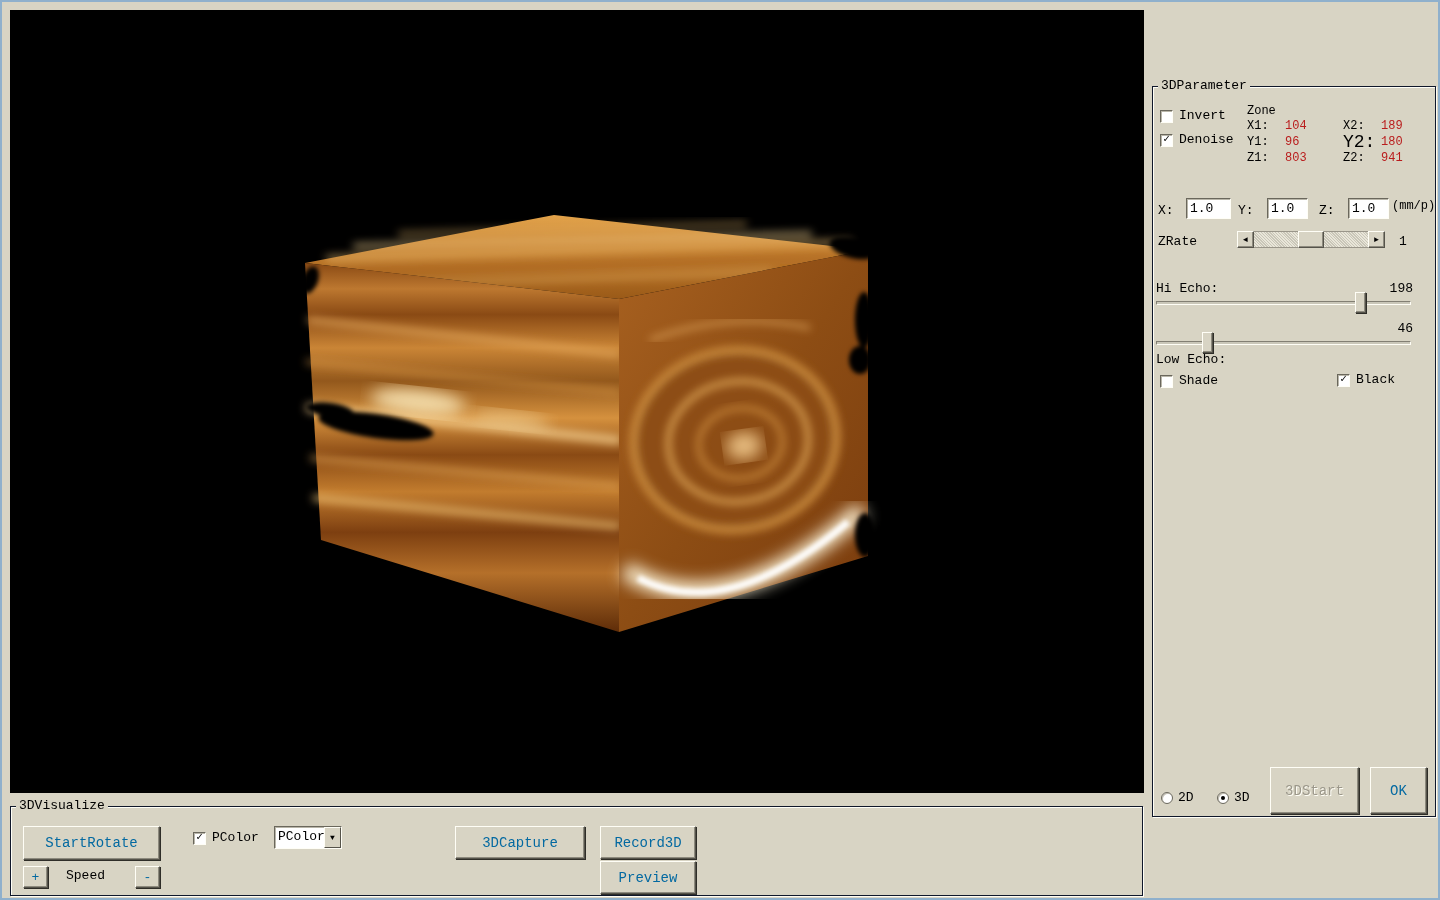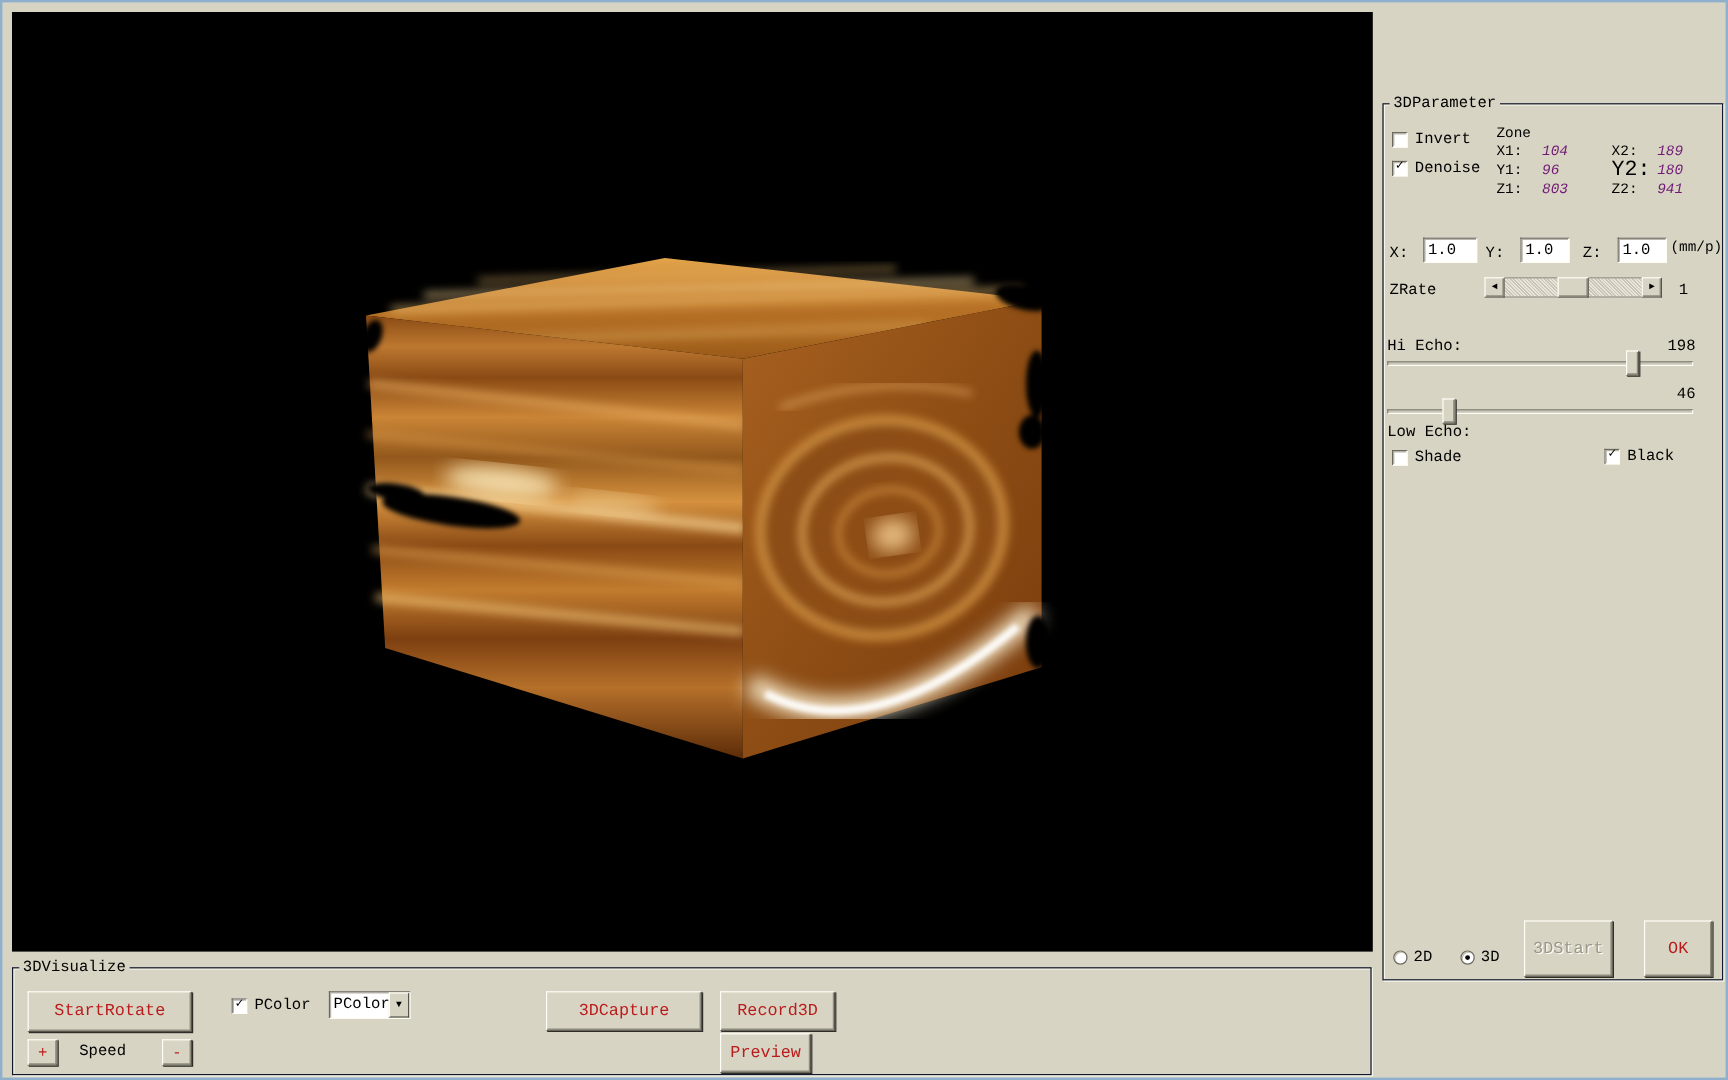--- a/index.html
+++ b/index.html
@@ -24,21 +24,21 @@
     position:absolute;
     border:1px solid #0f172a;
     box-shadow:1px 1px 0 #fffef6, inset 1px 1px 0 #fffef6;
   }
   .gb-title {
     position:absolute; top:-9px; left:5px;
     background:#d8d4c4; padding:0 3px; font-size:13px; white-space:nowrap;
   }
   .btn {
     position:absolute; display:flex; align-items:center; justify-content:center;
-    background:#d8d4c4; font-family:inherit; font-size:14px; color:#b91c1c;
+    background:#d8d4c4; font-family:inherit; font-size:14px; color:#0369a1;
     border:1px solid; border-color:#fffef6 #55534a #55534a #fffef6;
     box-shadow:1px 1px 0 #2e2d28, inset -1px -1px 0 #8d8a7e;
     cursor:default; white-space:nowrap;
   }
   .btn.disabled { color:#9b978a; text-shadow:1px 1px 0 #fffef6; }
   .checkbox {
     position:absolute; width:13px; height:13px; background:#fff;
     border:1px solid; border-color:#6a675c #fffef6 #fffef6 #6a675c;
     box-shadow:inset 1px 1px 0 #b9b6a9;
     font-size:11px; line-height:11px; text-align:center; font-weight:bold;
@@ -46,21 +46,21 @@
   .checkbox span { display:block; margin-top:-1px; }
   .radio {
     position:absolute; width:12px; height:12px; border-radius:50%; background:#fff;
     border:1px solid #6a675c; box-shadow:inset 1px 1px 0 #c4c1b4;
   }
   .radio.sel::after {
     content:""; position:absolute; left:3px; top:3px; width:4px; height:4px;
     border-radius:50%; background:#000;
   }
   .lbl { position:absolute; white-space:nowrap; line-height:15px; }
-  .blue { color:#701a75;font-style:italic; }
+  .blue { color:#b91c1c; }
   .tinput {
     position:absolute; background:#fff; color:#000;
     border:1px solid; border-color:#6a675c #fffef6 #fffef6 #6a675c;
     box-shadow:inset 1px 1px 0 #b9b6a9;
     font-family:inherit; font-size:13px; padding:1px 3px;
   }
   
   .slider-track {
     position:absolute; height:4px; background:#cac7b9;
     border:1px solid; border-color:#827f73 #fffef6 #fffef6 #827f73;
@@ -250,41 +250,41 @@
     <span class="lbl" style="left:26px; top:286px;">Shade</span>
     <span class="checkbox" style="left:184px; top:287px;">
         <span>✓</span>
       </span>
     <span class="lbl" style="left:203px; top:285px;">Black</span>
 
     <span class="radio" style="left:8px; top:705px;"></span>
     <span class="lbl" style="left:25px; top:703px;">2D</span>
     <span class="radio sel" style="left:64px; top:705px;"></span>
     <span class="lbl" style="left:81px; top:703px;">3D</span>
-    <div class="btn disabled" style="left:117px; top:680px; width:74px; height:47px;">3DStart</div>
+    <div class="btn disabled" style="left:117px; top:680px; width:89px; height:47px;">3DStart</div>
     <div class="btn" style="left:217px; top:680px; width:57px; height:47px;">OK</div>
   </div>
 
   <div class="groupbox" style="left:8px; top:804px; width:1133px; height:90px;">
     <span class="gb-title">3DVisualize</span>
 
     <div class="btn" style="left:12px; top:19px; width:137px; height:34px;">StartRotate</div>
 
     <span class="checkbox" style="left:182px; top:25px;">
         <span>✓</span>
       </span>
     <span class="lbl" style="left:201px; top:23px;">PColor</span>
 
     <div class="combo" style="left:263px; top:19px; width:68px; height:23px;">
       <span class="combo-value">PColor</span>
       <span class="combo-btn">▼</span>
     </div>
 
     <div class="btn" style="left:444px; top:19px; width:130px; height:33px;">3DCapture</div>
     <div class="btn" style="left:589px; top:19px; width:96px; height:33px;">Record3D</div>
-    <div class="btn" style="left:589px; top:54px; width:76px; height:33px;">Preview</div>
+    <div class="btn" style="left:589px; top:54px; width:96px; height:33px;">Preview</div>
 
     <div class="btn" style="left:12px; top:59px; width:25px; height:22px; font-size:13px;">+</div>
     <span class="lbl" style="left:55px; top:61px;">Speed</span>
     <div class="btn" style="left:124px; top:59px; width:25px; height:22px; font-size:13px;">-</div>
   </div>
 
 </div>
 
 </body></html>

